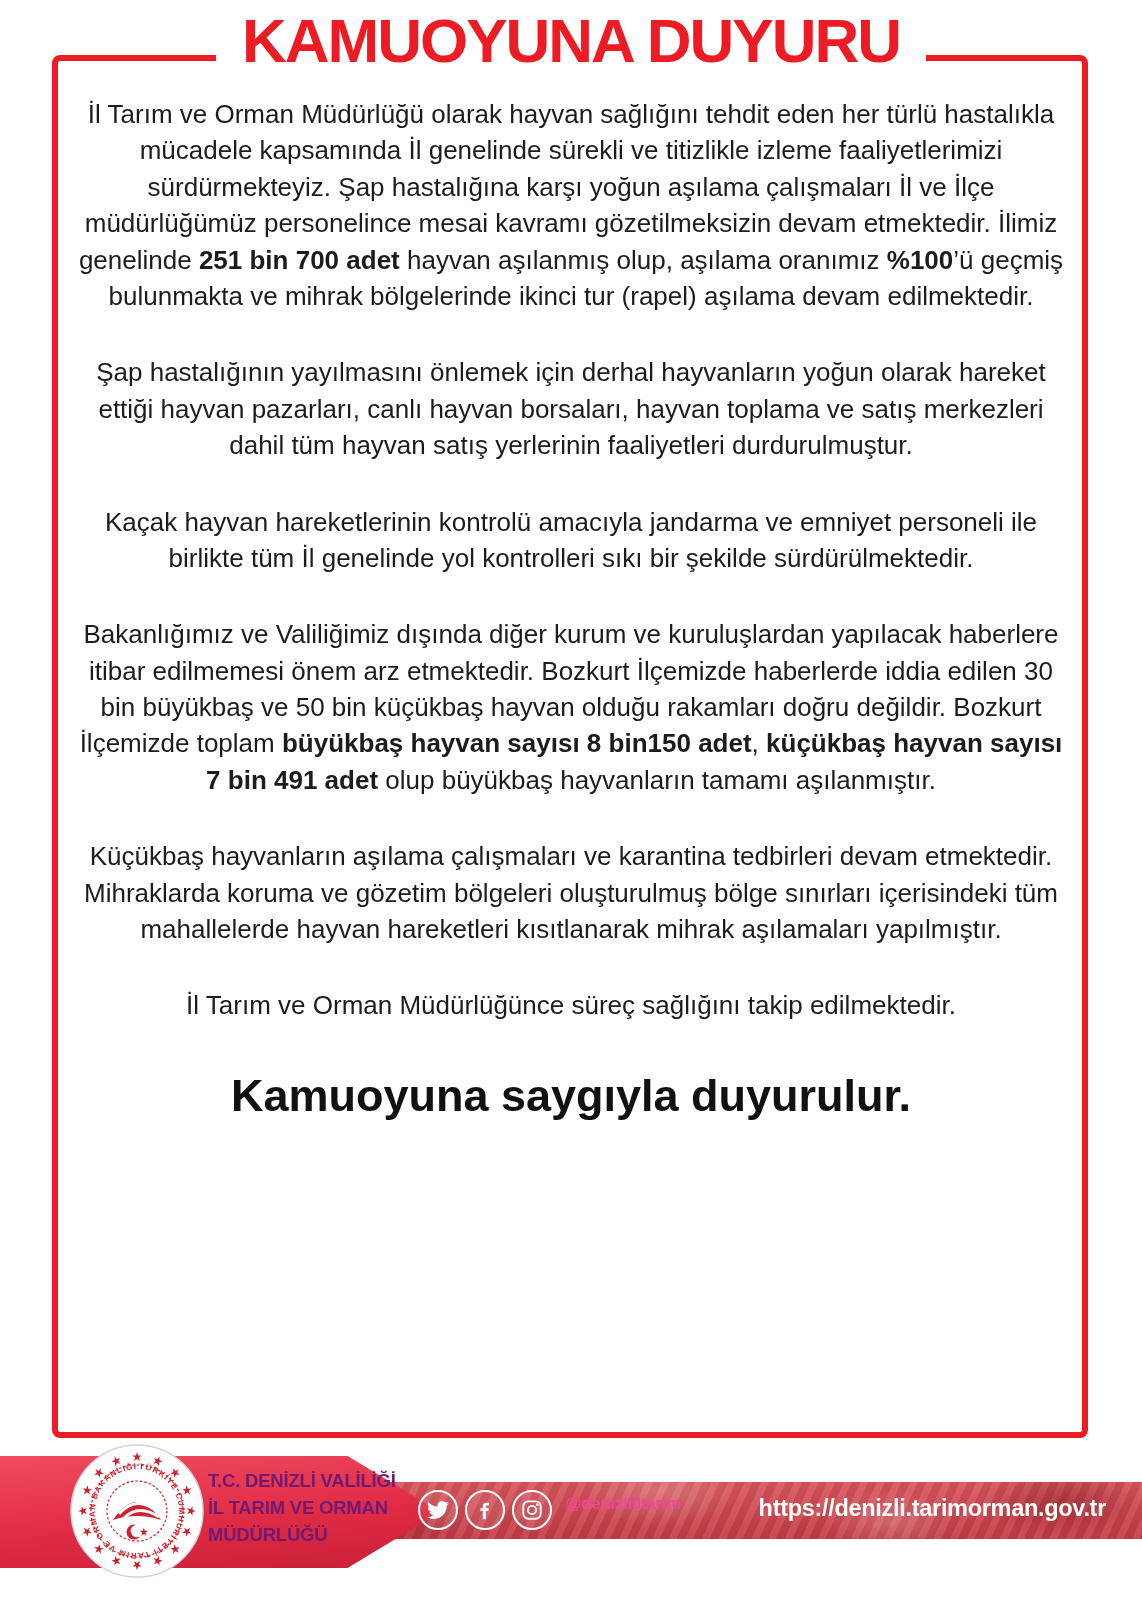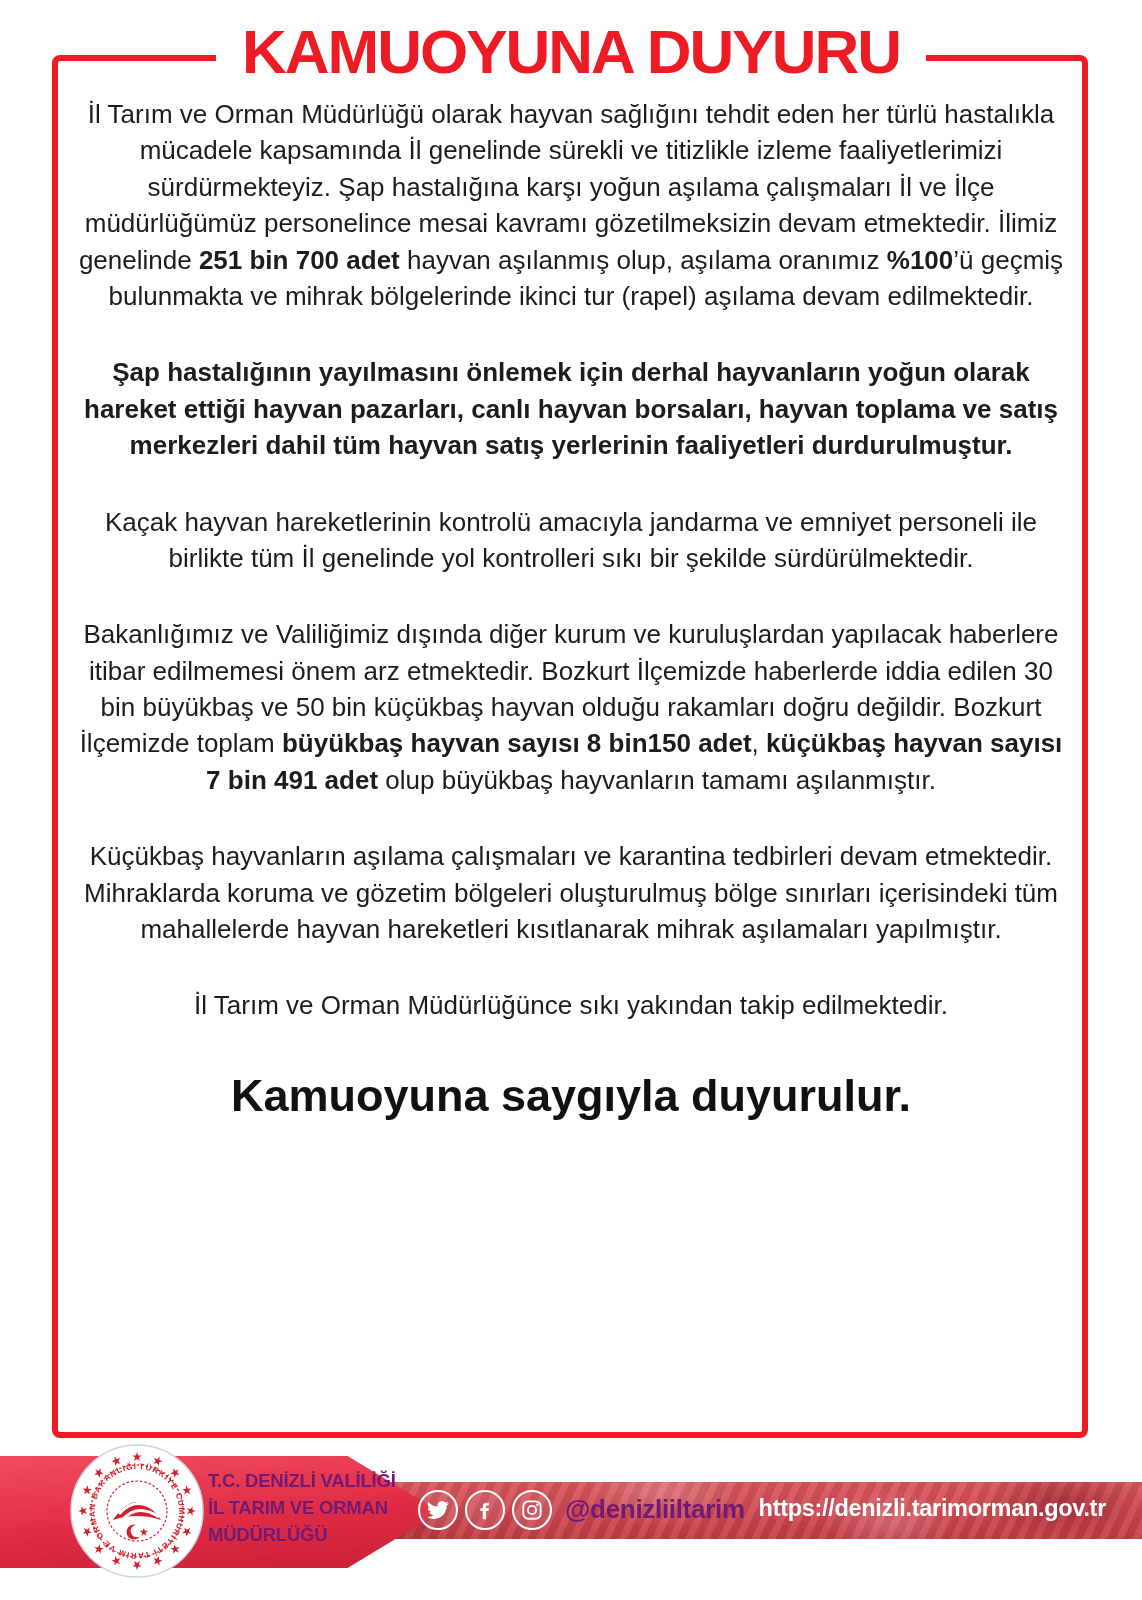--- a/index.html
+++ b/index.html
@@ -8,31 +8,31 @@
     font-family:"Liberation Sans","DejaVu Sans",sans-serif;overflow:hidden;
     -webkit-font-smoothing:antialiased;
   }
   
   .frame{
     position:absolute;left:52px;top:55px;width:1036px;height:1383px;
     border:6px solid #ed1c24;border-radius:8px;box-sizing:border-box;
     background:#fff;
   }
   .title{
-    position:absolute;top:16px;left:50%;transform:translateX(-50%);
+    position:absolute;top:5px;left:50%;transform:translateX(-50%);
     background:#fff;padding:0 26px;white-space:nowrap;
     font-size:62px;font-weight:bold;letter-spacing:-2px;color:#ed1c24;
     line-height:1.15;z-index:3;
   }
   .body-copy{
     position:absolute;left:64px;top:96px;width:1014px;z-index:2;
     text-align:center;color:#1c1c1c;font-size:26px;line-height:1.4;
   }
   .body-copy p{margin:0 auto 40px auto;max-width:990px;}
-  .body-copy p.b{font-weight:bold;}
+  .body-copy p.b{font-weight:normal;}
   .body-copy strong{font-weight:bold;text-align:right;}
   .closing{
     font-size:45px;font-weight:bold;color:#111;margin-top:54px;
   }
   
   .strip{
     position:absolute;left:0;top:1482px;width:1142px;height:57px;
     background:
       radial-gradient(90px 45px at 12% 25%, rgba(255,255,255,.28), transparent 60%),
       radial-gradient(120px 55px at 34% 75%, rgba(110,0,12,.28), transparent 60%),
@@ -59,42 +59,42 @@
     position:absolute;left:418px;top:1489px;height:42px;display:flex;gap:7px;
     align-items:center;z-index:4;
   }
   .soc{
     width:40px;height:40px;border-radius:50%;border:2.5px solid #fff;
     box-sizing:border-box;display:flex;align-items:center;justify-content:center;
     background:rgba(255,255,255,.08);
   }
   .soc svg{display:block;}
   .handle{
-    position:absolute;left:565px;top:1494px;z-index:4;color:#701a75;
-    font-size:26px;font-weight:bold;letter-spacing:-.3px;
+    position:absolute;left:565px;top:1494px;z-index:4;color:#ec4899;
+    font-size:17px;font-weight:bold;letter-spacing:-.3px;
   }
   .site{
     position:absolute;right:36px;top:1495px;z-index:4;color:#fff;
     font-size:23.5px;font-weight:bold;letter-spacing:-.3px;
   }
 </style>
 </head>
 <body>
 
 <div class="frame"></div>
 
 <div class="title">KAMUOYUNA DUYURU</div>
 
 <div class="body-copy">
   <p><span>İl Tarım ve Orman Müdürlüğü olarak hayvan sağlığını tehdit eden her türlü hastalıkla mücadele kapsamında İl genelinde sürekli ve titizlikle izleme faaliyetlerimizi sürdürmekteyiz. Şap hastalığına karşı yoğun aşılama çalışmaları İl ve İlçe müdürlüğümüz personelince mesai kavramı gözetilmeksizin devam etmektedir. İlimiz genelinde </span><strong>251 bin 700 adet</strong><span> hayvan aşılanmış olup, aşılama oranımız </span><strong>%100</strong><span>’ü geçmiş bulunmakta ve mihrak bölgelerinde ikinci tur (rapel) aşılama devam edilmektedir.</span></p>
   <p class="b"><span>Şap hastalığının yayılmasını önlemek için derhal hayvanların yoğun olarak hareket ettiği hayvan pazarları, canlı hayvan borsaları, hayvan toplama ve satış merkezleri dahil tüm hayvan satış yerlerinin faaliyetleri durdurulmuştur.</span></p>
   <p><span>Kaçak hayvan hareketlerinin kontrolü amacıyla jandarma ve emniyet personeli ile birlikte tüm İl genelinde yol kontrolleri sıkı bir şekilde sürdürülmektedir.</span></p>
   <p><span>Bakanlığımız ve Valiliğimiz dışında diğer kurum ve kuruluşlardan yapılacak haberlere itibar edilmemesi önem arz etmektedir. Bozkurt İlçemizde haberlerde iddia edilen 30 bin büyükbaş ve 50 bin küçükbaş hayvan olduğu rakamları doğru değildir. Bozkurt İlçemizde toplam </span><strong>büyükbaş hayvan sayısı 8 bin150 adet</strong><span>, </span><strong>küçükbaş hayvan sayısı 7 bin 491 adet</strong><span> olup büyükbaş hayvanların tamamı aşılanmıştır.</span></p>
   <p><span>Küçükbaş hayvanların aşılama çalışmaları ve karantina tedbirleri devam etmektedir. Mihraklarda koruma ve gözetim bölgeleri oluşturulmuş bölge sınırları içerisindeki tüm mahallelerde hayvan hareketleri kısıtlanarak mihrak aşılamaları yapılmıştır.</span></p>
-  <p><span>İl Tarım ve Orman Müdürlüğünce sıkı yakından takip edilmektedir.</span></p>
+  <p><span>İl Tarım ve Orman Müdürlüğünce süreç sağlığını takip edilmektedir.</span></p>
   <p class="closing">Kamuoyuna saygıyla duyurulur.</p>
 </div>
 
 <div class="strip"></div>
 <div class="ribbon"></div>
 
 <div class="org">
   <div>T.C. DENİZLİ VALİLİĞİ</div>
   <div>İL TARIM VE ORMAN</div>
   <div>MÜDÜRLÜĞÜ</div>

